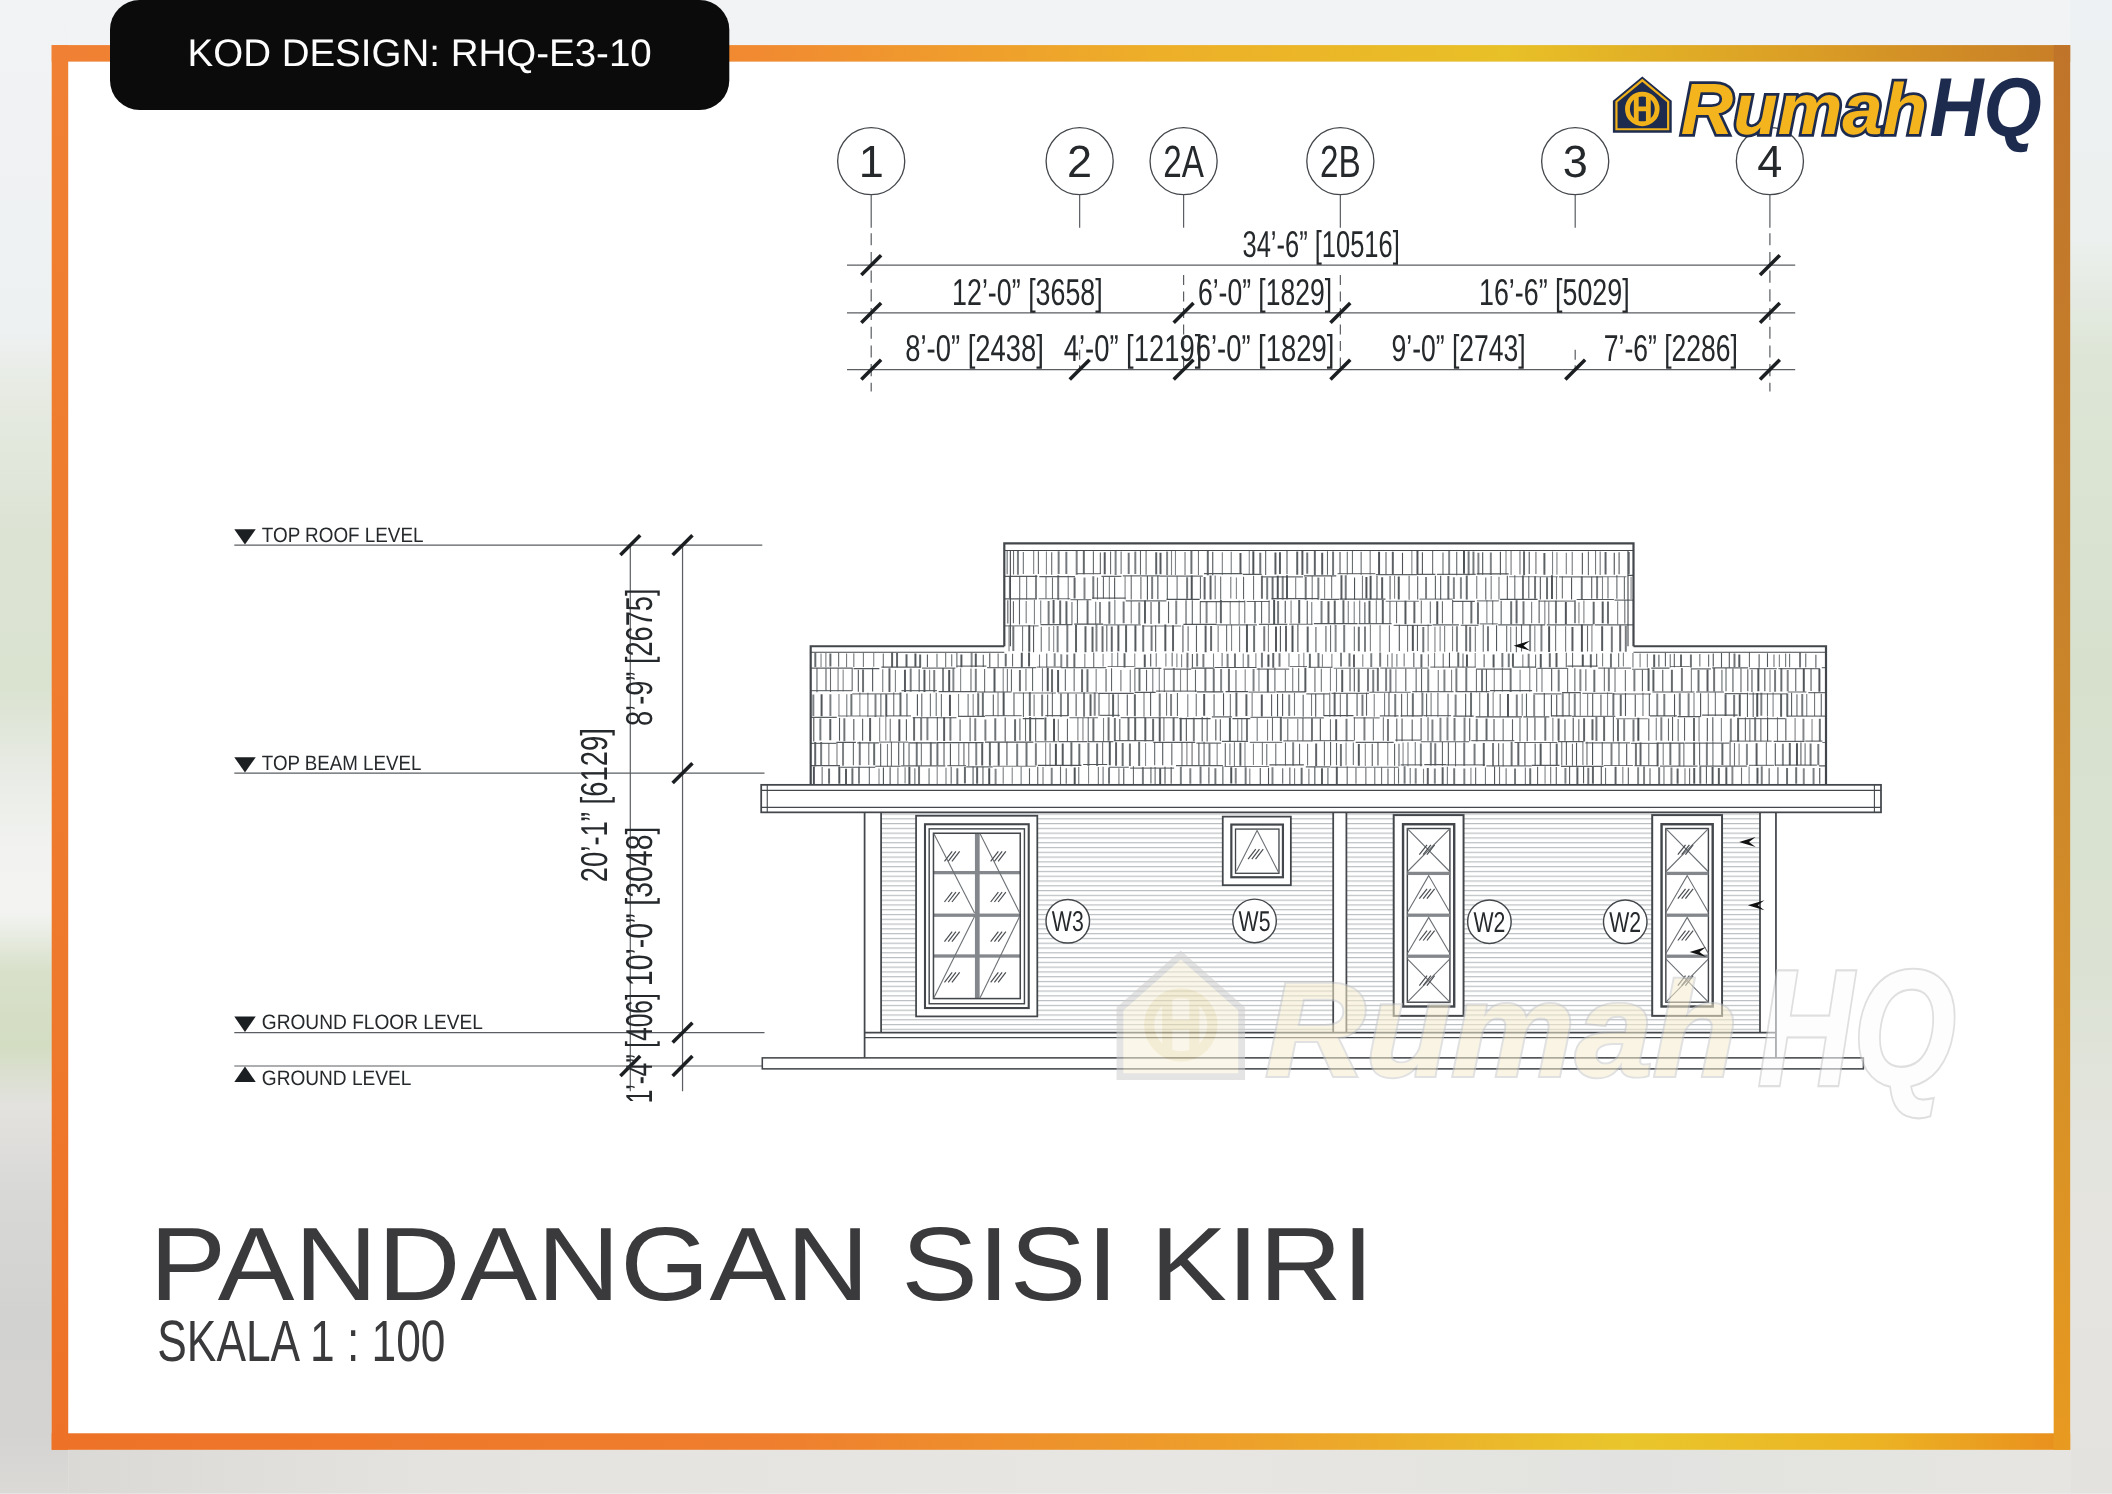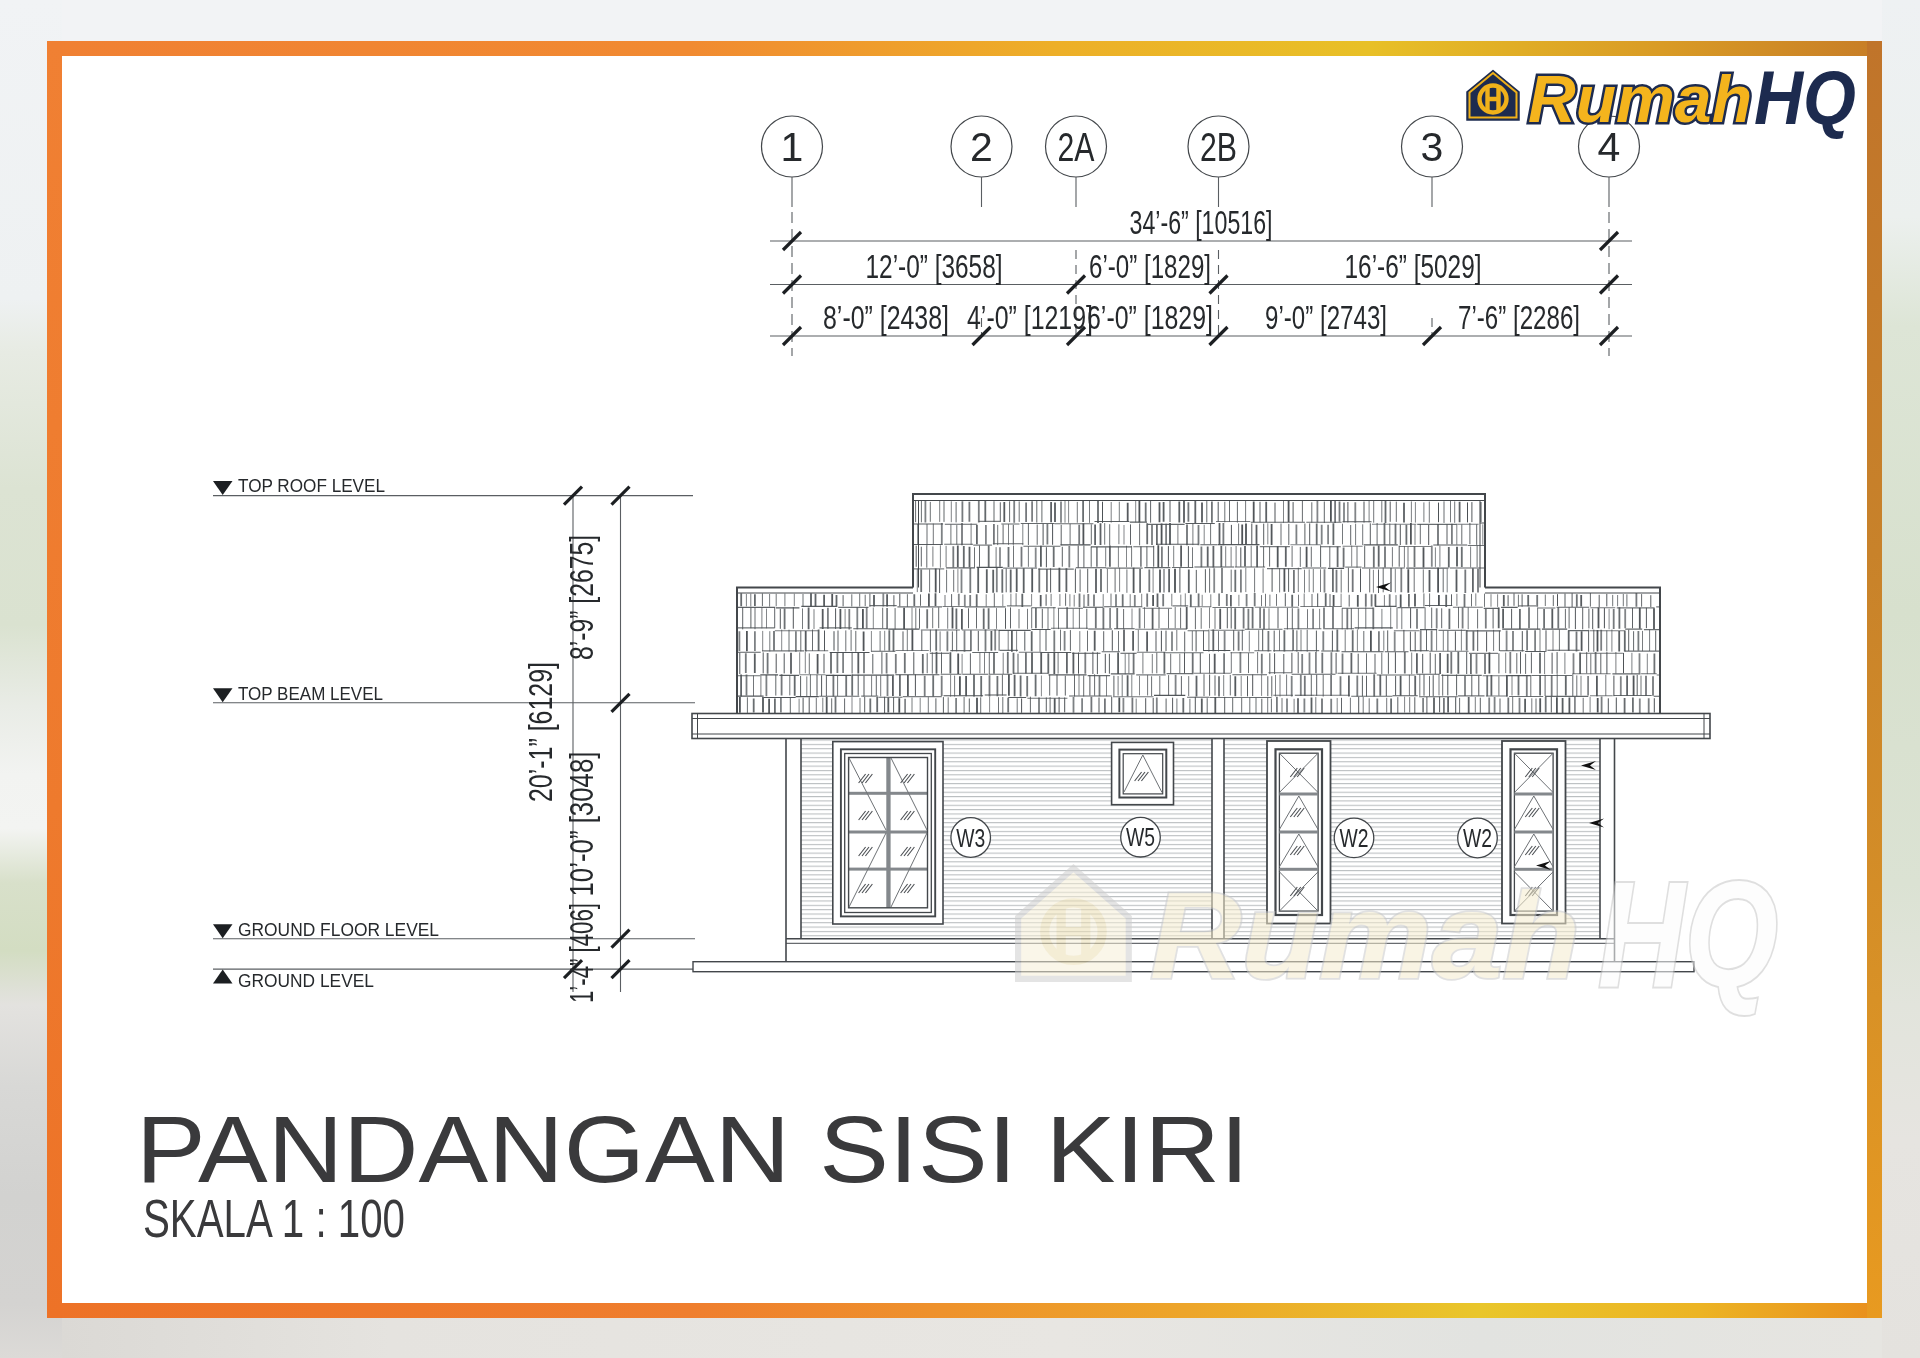--- a/index.html
+++ b/index.html
@@ -1729,12 +1729,15 @@
           <path d="M6.5 26.5L30 7L53.5 26.5V51.5H6.5Z" fill="none" stroke="#f0b11a" stroke-width="2"></path>
           <circle cx="30" cy="33" r="13.5" fill="none" stroke="#f0b11a" stroke-width="4.4"></circle>
           <path d="M24.5 20.5V45.5M35.5 20.5V45.5M24.5 33H35.5" stroke="#f0b11a" stroke-width="4.4" fill="none"></path>
         </g>
         <text x="1528" y="122" font-size="66" font-weight="bold" font-style="italic" fill="#f4b41d" stroke="#1d2b4f" stroke-width="5" paint-order="stroke" textLength="224" lengthAdjust="spacingAndGlyphs">Rumah</text>
         <text x="1754" y="124" font-size="76" font-weight="bold" font-style="italic" fill="#1d2b4f" stroke="#fff" stroke-width="5" paint-order="stroke" textLength="102" lengthAdjust="spacingAndGlyphs">HQ</text>
       </g>
       <text x="136" y="1182" font-size="95" fill="#3a3a3c" textLength="1113" lengthAdjust="spacingAndGlyphs">PANDANGAN SISI KIRI</text>
       <text x="143" y="1237" font-size="53" fill="#3a3a3c" textLength="262" lengthAdjust="spacingAndGlyphs">SKALA 1 : 100</text>
     </svg>
+<div class="abs" id="kod">
+      <div>KOD DESIGN: RHQ-E3-10</div>
+    </div>
 </div>
 </body></html>

